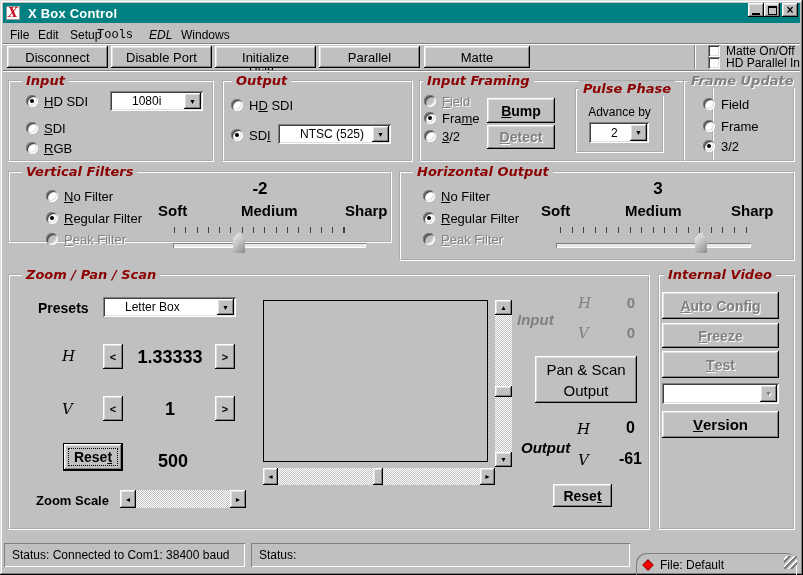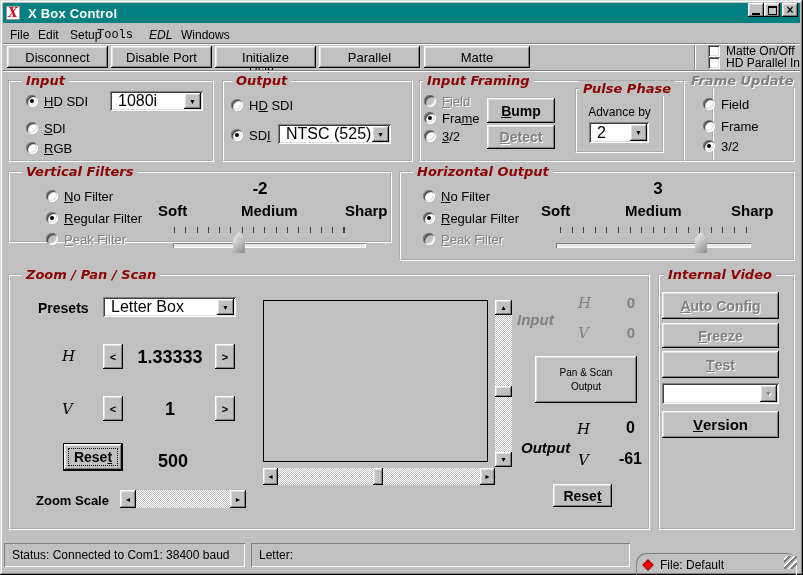--- a/index.html
+++ b/index.html
@@ -41,21 +41,21 @@
   .rrow{position:absolute;display:flex;align-items:center;gap:6px;font-size:13px;white-space:nowrap;height:14px;}
   .radio{width:12px;height:12px;border-radius:50%;background:#fff;flex:0 0 12px;position:relative;
          box-shadow:inset 1px 1px 0 #808080,inset -1px -1px 0 #fff,inset 2px 2px 1px #404040,inset -2px -2px 1px #dfdfdf;}
   .radio.on::after{content:"";position:absolute;left:4px;top:4px;width:4px;height:4px;border-radius:50%;background:#000;}
   .radio.rdis{background:#c0c0c0;}
   .ldis{color:#808080;text-shadow:1px 1px 0 #fff;}
   .checkbox{position:absolute;width:12px;height:12px;background:#fff;
             box-shadow:inset 1px 1px 0 #808080,inset -1px -1px 0 #fff,inset 2px 2px 0 #404040,inset -2px -2px 0 #dfdfdf;}
   
   .combo{position:absolute;background:#fff;box-shadow:inset 1px 1px 0 #808080,inset -1px -1px 0 #fff,inset 2px 2px 0 #404040,inset -2px -2px 0 #dfdfdf;}
-  .combo-text{position:absolute;left:8px;top:50%;transform:translateY(-50%);font-size:16px;white-space:nowrap;}
+  .combo-text{position:absolute;left:22px;top:50%;transform:translateY(-50%);font-size:12px;white-space:nowrap;}
   .combo-arrow{position:absolute;top:2px;right:2px;bottom:2px;width:17px;display:flex;align-items:center;justify-content:center;
                font-size:7px;background:#c0c0c0;box-shadow:inset -1px -1px 0 #000,inset 1px 1px 0 #fff,inset -2px -2px 0 #808080,inset 2px 2px 0 #dfdfdf;}
   .combo-arrow.dis{color:#808080;text-shadow:1px 1px 0 #fff;}
   
   .ticks{position:absolute;height:6px;background-image:repeating-linear-gradient(90deg,#404040 0 1px,transparent 1px var(--ts,11.2px));}
   .strack{position:absolute;height:5px;background:#e8e8e8;box-shadow:inset 1px 1px 0 #808080,inset -1px -1px 0 #fff;}
   .thumb{position:absolute;width:12px;height:21px;clip-path:polygon(50% 0,100% 30%,100% 100%,0 100%,0 30%);
          background:linear-gradient(135deg,#f2f2f2 0%,#c8c8c8 45%,#8a8a8a 100%);}
   
   .dither{background-image:conic-gradient(#fff 0 25%,#c0c0c0 0 50%,#fff 0 75%,#c0c0c0 0);background-size:2px 2px;}
@@ -280,21 +280,21 @@
   <div class="sb-btn" style="left:263px;top:468px;width:15px;height:17px;">◄</div>
   <div class="sb-thumb" style="left:373px;top:468px;width:10px;height:17px;"></div>
   <div class="sb-btn" style="left:480px;top:468px;width:15px;height:17px;">►</div>
 
   <div class="lbl ital gray" style="left:517px;top:311px;">Input</div>
   <div class="lbl hv gray" style="left:578px;top:294px;">H</div>
   <div class="lbl bold15 gray" style="left:605px;top:294px;width:30px;text-align:right;">0</div>
   <div class="lbl hv gray" style="left:578px;top:324px;">V</div>
   <div class="lbl bold15 gray" style="left:605px;top:324px;width:30px;text-align:right;">0</div>
 
-  <div class="btn" style="left:535px;top:356px;width:102px;height:47px;flex-direction:column;font-size:10px;line-height:1.4;">
+  <div class="btn" style="left:535px;top:356px;width:102px;height:47px;flex-direction:column;font-size:15px;line-height:1.4;">
     <span>Pan &amp; Scan</span>
     <span>Output</span>
   </div>
 
   <div class="lbl hv" style="left:577px;top:420px;">H</div>
   <div class="lbl" style="left:600px;top:419px;width:35px;text-align:right;font-weight:bold;font-size:16px;">0</div>
   <div class="lbl ital" style="left:521px;top:439px;">Output</div>
   <div class="lbl hv" style="left:578px;top:451px;">V</div>
   <div class="lbl" style="left:600px;top:450px;width:42px;text-align:right;font-weight:bold;font-size:16px;">-61</div>
   <div class="btn bold" style="left:553px;top:484px;width:59px;height:23px;">Rese<u>t</u></div>
@@ -308,21 +308,21 @@
   <div class="combo" style="left:662px;top:383px;width:117px;height:21px;">
     <span class="combo-text"></span>
     <span class="combo-arrow dis">▼</span>
   </div>
   <div class="btn bold" style="left:662px;top:411px;width:117px;height:27px;font-size:15px;"><u>V</u>ersion</div>
 
   <div class="a spanel" style="left:4px;top:543px;width:241px;height:24px;">
     <div class="statusbar-text">Status: Connected to Com1: 38400 baud</div>
   </div>
   <div class="a spanel" style="left:251px;top:543px;width:379px;height:24px;">
-    <div class="statusbar-text">Letter:</div>
+    <div class="statusbar-text">Status:</div>
   </div>
   <div class="a spanel" style="left:636px;top:553px;width:161px;height:40px;border-radius:10px;">
     <div class="diamond" style="left:8px;top:8px;"></div>
     <div class="statusbar-text" style="margin-left:24px;">File: Default</div>
   </div>
   <div class="grip" style="left:784px;top:556px;"></div>
 
 </div>
 
 </body></html>

